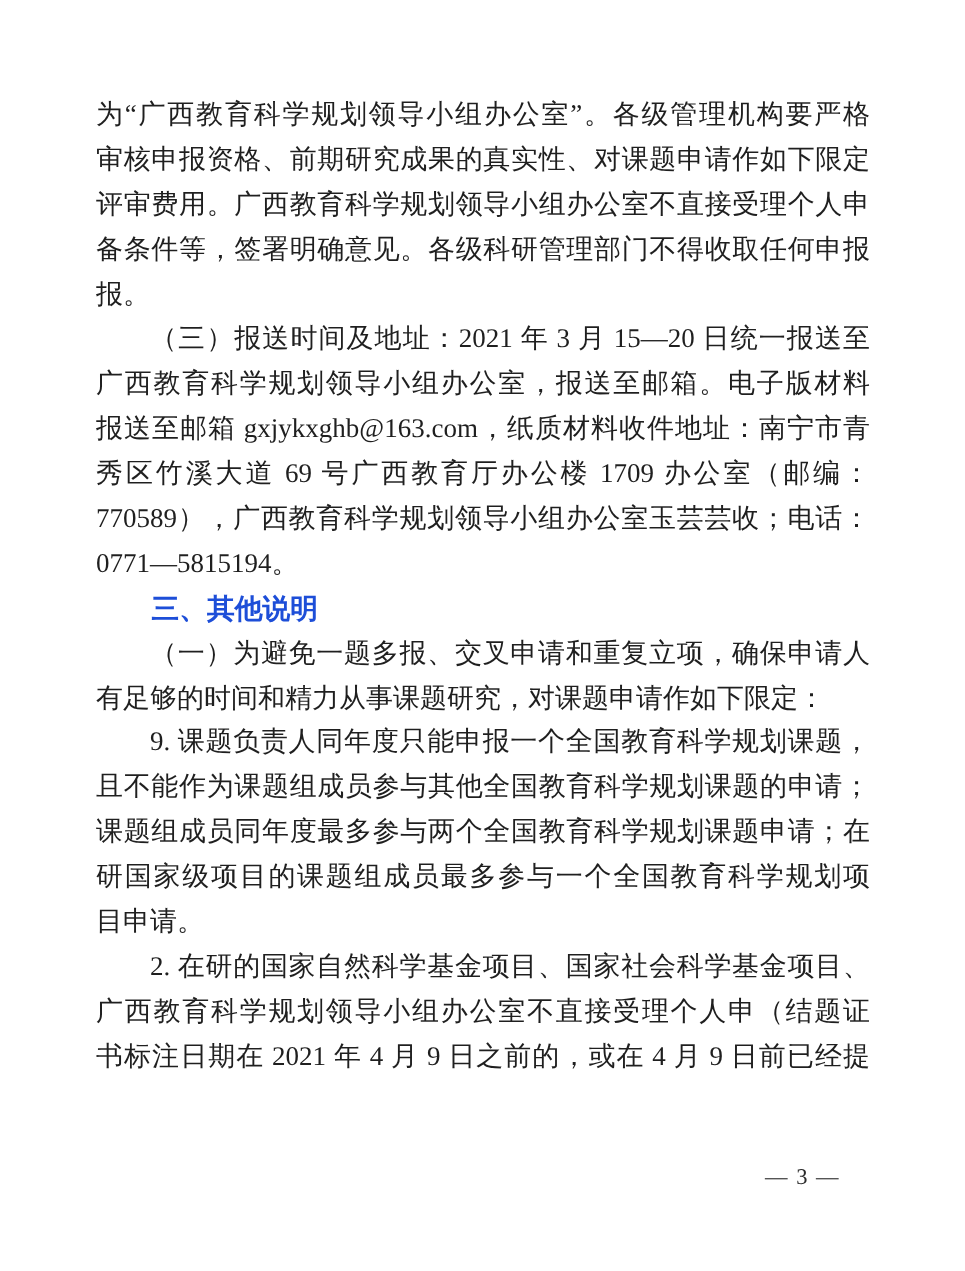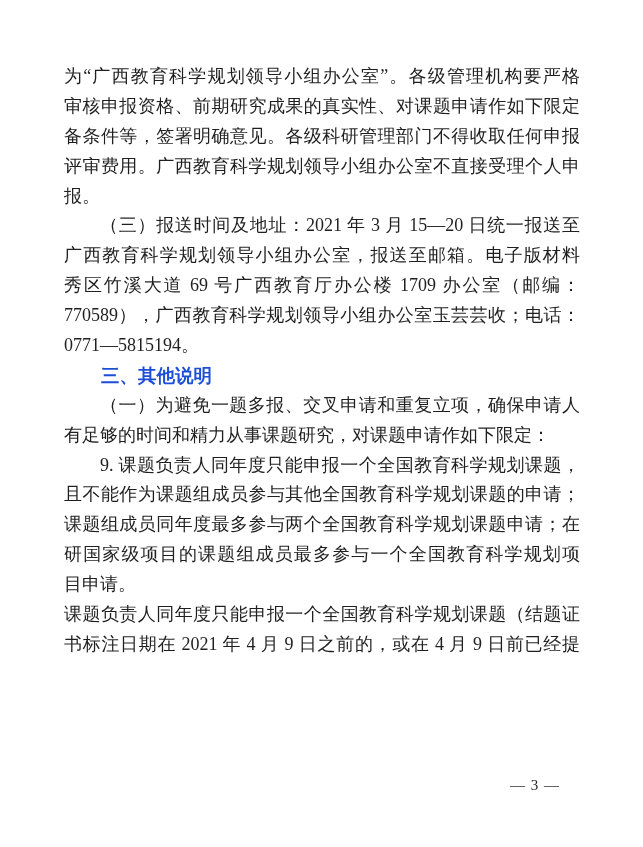--- a/index.html
+++ b/index.html
@@ -53,34 +53,36 @@
     letter-spacing: 1px;
   }
 </style>
 </head>
 <body>
 
 <div class="page">
   <main class="doc">
     <div class="line j">为“广西教育科学规划领导小组办公室”。各级管理机构要严格</div>
     <div class="line j">审核申报资格、前期研究成果的真实性、对课题申请作如下限定</div>
+    <div class="line j">评审费用。广西教育科学规划领导小组办公室不直接受理个人申</div>
     <div class="line j">备条件等，签署明确意见。各级科研管理部门不得收取任何申报</div>
-    <div class="line j">评审费用。广西教育科学规划领导小组办公室不直接受理个人申</div>
     <div class="line">报。</div>
     <div class="line j ind">（三）报送时间及地址：2021 年 3 月 15—20 日统一报送至</div>
     <div class="line j">广西教育科学规划领导小组办公室，报送至邮箱。电子版材料</div>
+    <div class="line j">报送至邮箱 gxjykxghb@163.com，纸质材料收件地址：南宁市青</div>
     <div class="line j">秀区竹溪大道 69 号广西教育厅办公楼 1709 办公室（邮编：</div>
     <div class="line j">770589），广西教育科学规划领导小组办公室玉芸芸收；电话：</div>
     <div class="line">0771—5815194。</div>
     <div class="line ind heading">三、其他说明</div>
     <div class="line j ind">（一）为避免一题多报、交叉申请和重复立项，确保申请人</div>
     <div class="line">有足够的时间和精力从事课题研究，对课题申请作如下限定：</div>
     <div class="line j ind">9. 课题负责人同年度只能申报一个全国教育科学规划课题，</div>
     <div class="line j">且不能作为课题组成员参与其他全国教育科学规划课题的申请；</div>
     <div class="line j">课题组成员同年度最多参与两个全国教育科学规划课题申请；在</div>
     <div class="line j">研国家级项目的课题组成员最多参与一个全国教育科学规划项</div>
     <div class="line">目申请。</div>
-    <div class="line j">课题负责人同年度只能申报一个全国教育科学规划课题（结题证</div>
+    <div class="line j ind">2. 在研的国家自然科学基金项目、国家社会科学基金项目、</div>
+    <div class="line j">广西教育科学规划领导小组办公室不直接受理个人申（结题证</div>
     <div class="line j">书标注日期在 2021 年 4 月 9 日之前的，或在 4 月 9 日前已经提</div>
   </main>
 
   <div class="footer">— 3 —</div>
 </div>
 
 </body></html>

